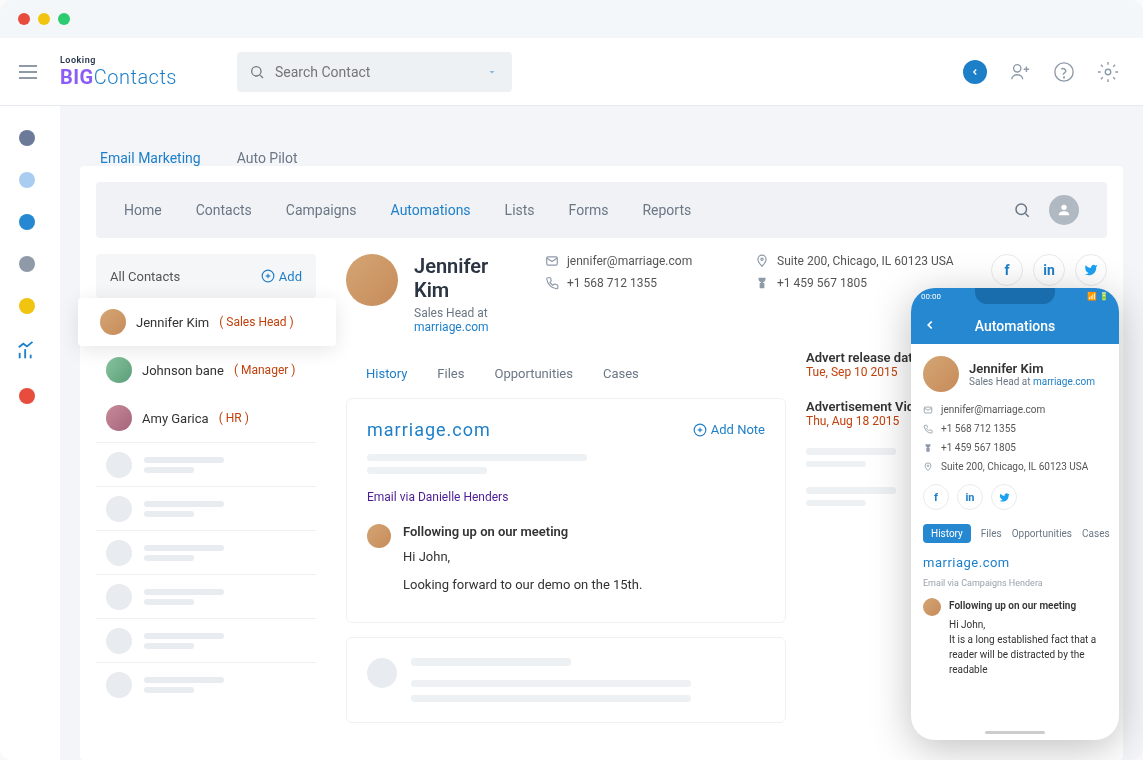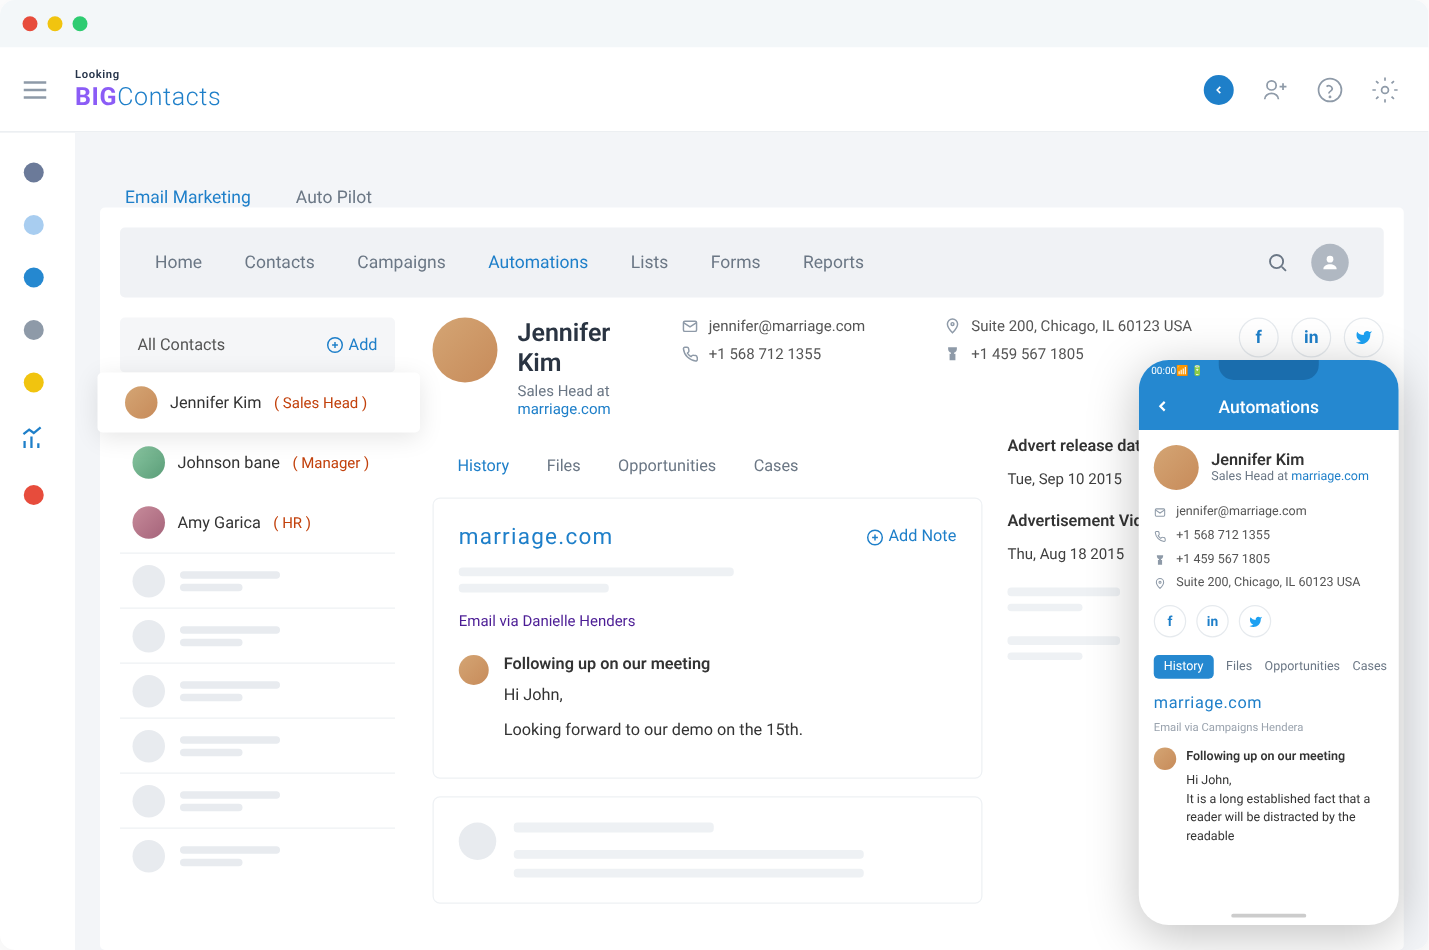--- a/index.html
+++ b/index.html
@@ -94,28 +94,28 @@
 .msg-avatar{width:24px;height:24px;border-radius:50%;background:linear-gradient(135deg,#d4a574,#c78b5a);flex-shrink:0}
 .msg-body{font-size:13px;color:#333}
 .msg-body .title{font-weight:600;margin-bottom:8px}
 .msg-body p{margin-bottom:8px;line-height:1.5}
 
 .history-card2{margin-top:14px;border:1px solid #eef1f4;border-radius:6px;padding:20px;width:440px;display:flex;gap:14px}
 
 .tasks-col{position:absolute;left:490px;top:96px;width:200px}
 .task{margin-bottom:20px}
 .task .t-title{font-size:13px;font-weight:600;color:#333}
-.task .t-date{font-size:12px;color:#404040;margin-top:11px}
+.task .t-date{font-size:12px;color:#c2410c;margin-top:0}
 .task-ph{display:flex;flex-direction:column;gap:6px;margin-top:20px}
 
 
 .phone{position:absolute;right:24px;top:288px;width:208px;height:452px;background:#fff;border-radius:24px;box-shadow:0 8px 40px rgba(0,0,0,0.25);overflow:hidden;z-index:20}
 .phone-top{height:56px;background:#2588d0;position:relative;color:#fff}
 .notch{position:absolute;top:0;left:50%;transform:translateX(-50%);width:80px;height:16px;background:#1a6dad;border-radius:0 0 12px 12px}
-.status-bar{position:absolute;top:4px;width:100%;padding:0 10px;display:flex;font-size:8px;color:#fff}
+.status-bar{position:absolute;top:4px;width:100%;padding:0 10px;display:flex;justify-content:space-between;font-size:8px;color:#fff}
 .phone-title{position:absolute;bottom:10px;width:100%;text-align:center;font-size:14px;font-weight:500}
 .phone-back{position:absolute;left:12px;bottom:12px;color:#fff}
 .phone-body{padding:12px;font-size:11px;color:#333}
 .pb-profile{display:flex;gap:10px;align-items:center}
 .pb-avatar{width:36px;height:36px;border-radius:50%;background:linear-gradient(135deg,#d4a574,#c78b5a)}
 .pb-name{font-size:13px;font-weight:600}
 .pb-sub{font-size:10px;color:#6b7785}
 .pb-sub a{color:#1e7fc9;text-decoration:none}
 .pb-lines{margin-top:12px;display:flex;flex-direction:column;gap:8px}
 .pb-line{display:flex;align-items:center;gap:8px;font-size:10px;color:#555}
@@ -146,20 +146,30 @@
   </div>
 
   <div class="topbar">
     <div class="menu-icon">
         <span></span>
       </div>
     <div class="logo">
       <div class="logo-top">Looking</div>
       <div class="logo-main"><b>BIG</b><span>Contacts</span></div>
     </div>
+    <div class="search-box">
+      <svg width="16" height="16" viewBox="0 0 24 24" fill="none" stroke="currentColor" stroke-width="2">
+          <circle cx="11" cy="11" r="7"></circle>
+          <line x1="21" y1="21" x2="16.65" y2="16.65"></line>
+        </svg>
+      <input placeholder="Search Contact" style="">
+      <svg class="chev" width="12" height="12" viewBox="0 0 24 24" fill="currentColor">
+          <path d="M7 10l5 5 5-5z"></path>
+        </svg>
+    </div>
     <div class="top-right">
       <div class="blue-circle-btn">
         <svg width="10" height="10" viewBox="0 0 24 24" fill="none" stroke="#fff" stroke-width="3">
             <polyline points="15 18 9 12 15 6"></polyline>
           </svg>
       </div>
       <svg class="top-icon" viewBox="0 0 24 24" fill="none" stroke="currentColor" stroke-width="1.5">
           <circle cx="9" cy="8" r="4"></circle>
           <path d="M3 20c0-3 3-5 6-5s6 2 6 5"></path>
           <line x1="19" y1="6" x2="19" y2="12"></line>

